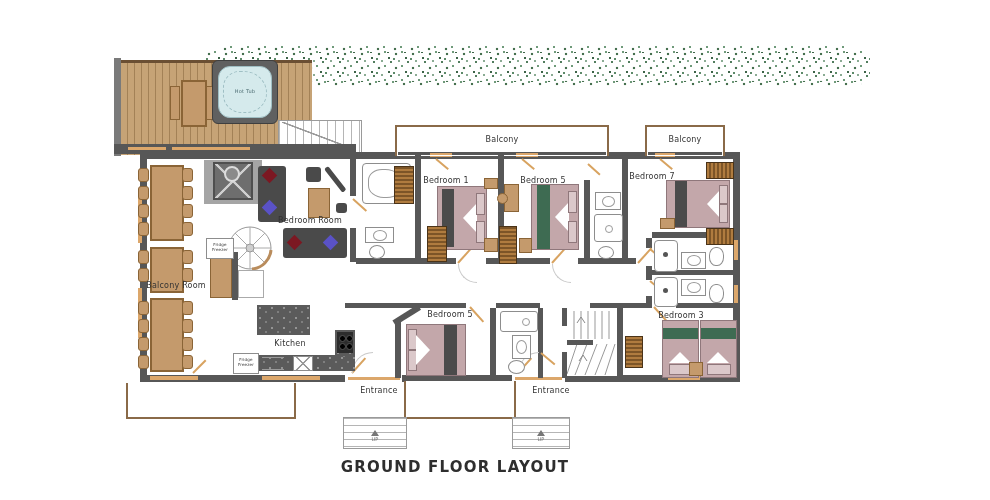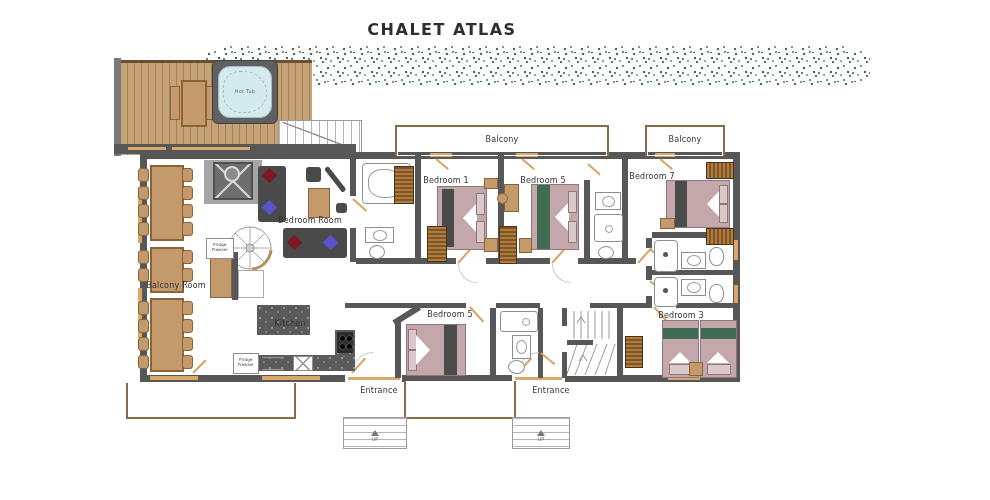--- a/index.html
+++ b/index.html
@@ -40,21 +40,20 @@
       radial-gradient(circle at 3px 3px,rgba(255,255,255,.35) .8px,transparent 1.1px),
       radial-gradient(circle at 9px 7px,rgba(255,255,255,.22) .8px,transparent 1.1px);
       background-size:12px 10px;}
   .deckline{background:repeating-linear-gradient(90deg,rgba(120,88,48,.45) 0 1px,transparent 1px 7px);}
 </style>
 </head>
 <body>
 
 <div id="canvas">
 
-  <div class="lbl" style="left:442px;top:20px;font-size:16px;font-weight:bold;letter-spacing:1.5px;color:#2e2e2e;">CHALET ATLAS</div>
 
   <div class="hedge" style="left:206px;top:50px;width:664px;height:32px;"></div>
   <div class="hedge" style="left:222px;top:45px;width:630px;height:8px;"></div>
   <div class="hedge" style="left:214px;top:80px;width:648px;height:7px;"></div>
 
   <div class="abs deckline" style="left:120px;top:60px;width:192px;height:92px;background-color:#c6a376;border-top:3px solid #6b4f33;"></div>
   <div class="wall" style="left:114px;top:58px;width:7px;height:98px;background:#7a7a7a;"></div>
 
   <div class="wood" style="left:170px;top:86px;width:8px;height:32px;"></div>
   <div class="wood" style="left:181px;top:80px;width:22px;height:43px;border-width:2px;"></div>
@@ -235,21 +234,21 @@
     <div class="abs" style="left:2px;top:3px;width:5px;height:5px;border-radius:50%;background:#000;border:1px solid #555;"></div>
     <div class="abs" style="left:9px;top:3px;width:5px;height:5px;border-radius:50%;background:#000;border:1px solid #555;"></div>
     <div class="abs" style="left:2px;top:11px;width:5px;height:5px;border-radius:50%;background:#000;border:1px solid #555;"></div>
     <div class="abs" style="left:9px;top:11px;width:5px;height:5px;border-radius:50%;background:#000;border:1px solid #555;"></div>
   </div>
   <div class="fix" style="left:293px;top:356px;width:18px;height:13px;background-image:linear-gradient(45deg,transparent 45%,#999 48%,#999 52%,transparent 55%),linear-gradient(-45deg,transparent 45%,#999 48%,#999 52%,transparent 55%);"></div>
   <div class="abs" style="left:262px;top:357px;width:22px;height:11px;border-top:1px solid #9a9a9a;border-bottom:1px solid #9a9a9a;"></div>
   <div class="fix" style="left:233px;top:353px;width:24px;height:19px;">
     <div class="lbl" style="left:12px;top:4px;font-size:4px;width:22px;white-space:normal;text-align:center;line-height:1.2;">Fridge Freezer</div>
   </div>
-  <div class="lbl" style="left:290px;top:319px;">Kitchen</div>
+  <div class="lbl" style="left:290px;top:339px;">Kitchen</div>
 
   <div class="fix" style="left:362px;top:163px;width:47px;height:39px;border-radius:4px;">
     <div class="abs" style="left:5px;top:5px;width:34px;height:27px;border:1px solid #9a9a9a;border-radius:45% 60% 55% 50%;"></div>
   </div>
   <div class="fix" style="left:365px;top:227px;width:27px;height:14px;">
     <div class="abs" style="left:7px;top:2px;width:12px;height:9px;border:1px solid #9a9a9a;border-radius:50%;"></div>
   </div>
   <div class="fix" style="left:369px;top:245px;width:14px;height:12px;border-radius:50%;"></div>
   <div class="wrdh" style="left:394px;top:166px;width:18px;height:36px;background:repeating-linear-gradient(0deg,#b07c3f 0 2px,#7d5527 2px 4px);border:1px solid #4a3318;"></div>
 
@@ -356,14 +355,15 @@
       <line x1="38" y1="64" x2="48" y2="33"></line>
     </g>
     <rect x="0" y="29" width="26" height="5" fill="#575757"></rect>
     <path d="M10 12 l4 -6 l4 6" fill="none" stroke="#888"></path>
     <path d="M12 50 l4 -6 l4 6" fill="none" stroke="#888"></path>
   </svg>
 
   <div class="lbl" style="left:379px;top:386px;">Entrance</div>
   <div class="lbl" style="left:551px;top:386px;">Entrance</div>
 
+  <div class="lbl" style="left:455px;top:458px;font-size:15px;font-weight:bold;letter-spacing:1.2px;color:#2e2e2e;">GROUND FLOOR LAYOUT</div>
 
 </div>
 
 </body></html>

